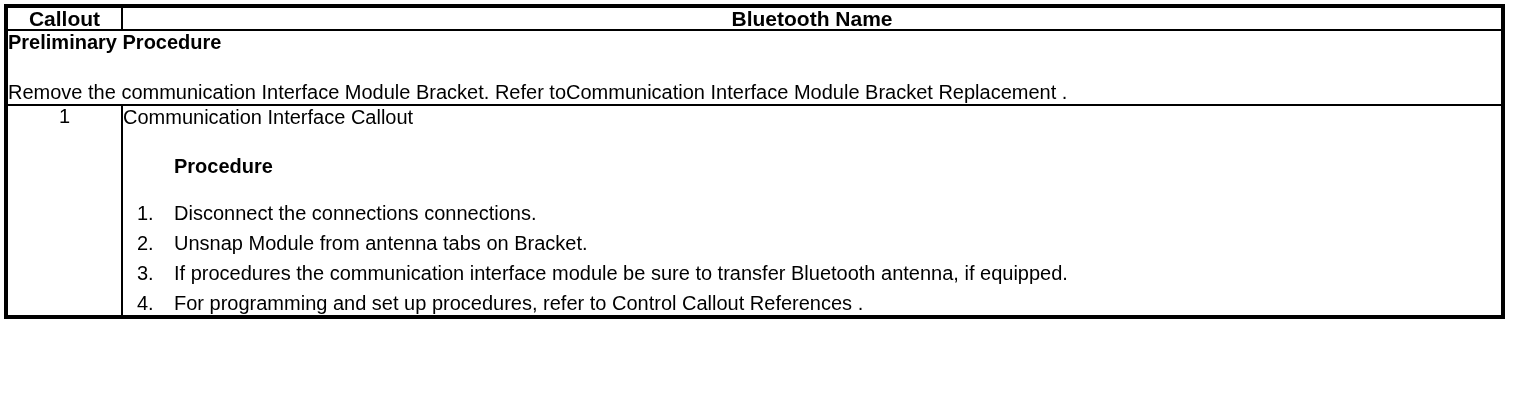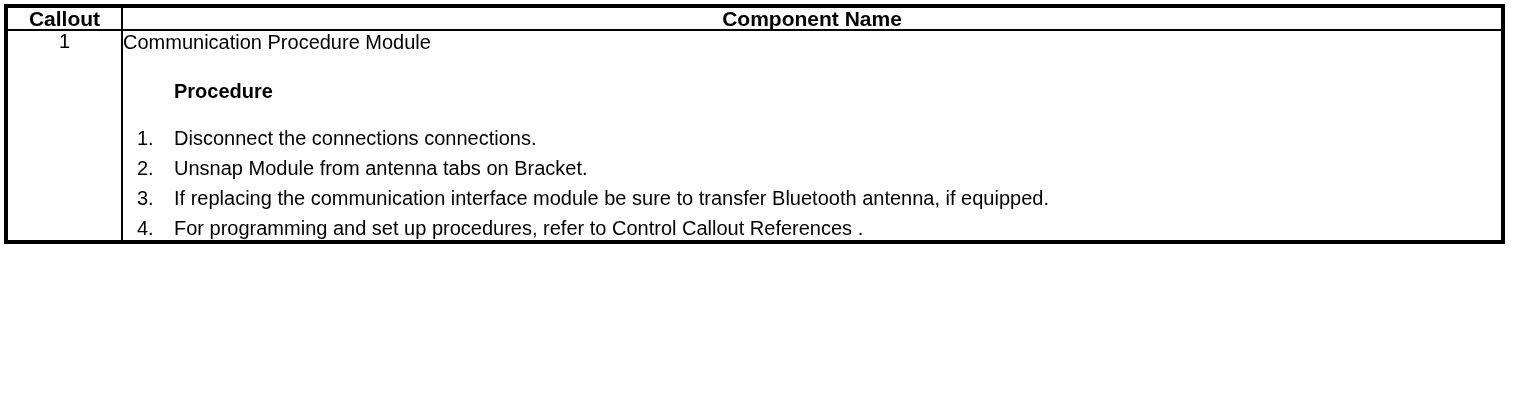--- a/index.html
+++ b/index.html
@@ -140,43 +140,50 @@
 
   <table class="proc-table">
     <colgroup>
       <col class="col-callout">
       <col>
     </colgroup>
     <tbody>
 
       <tr>
         <th class="hdr-callout">Callout</th>
-        <th class="hdr-component">Component Name</th>
+        <th class="hdr-component">Bluetooth Name</th>
       </tr>
 
+      <tr>
+        <td class="prelim-cell" colspan="2">
+          <div class="prelim-title">Preliminary Procedure</div>
+          <div class="prelim-gap"></div>
+          <div class="prelim-text">Remove the communication Interface Module Bracket. Refer toCommunication Interface Module Bracket Replacement .</div>
+        </td>
+      </tr>
 
       <tr>
         <td class="callout-num">1</td>
         <td class="body-cell">
-          <div class="comp-name">Communication Procedure Module</div>
+          <div class="comp-name">Communication Interface Callout</div>
           <div class="comp-gap"></div>
           <div class="proc-head">Procedure</div>
           <div class="proc-gap"></div>
           <ol class="steps">
             <li>
               <span class="marker">1.</span>
               <span class="step-text">Disconnect the connections connections.</span>
             </li>
             <li>
               <span class="marker">2.</span>
               <span class="step-text">Unsnap Module from antenna tabs on Bracket.</span>
             </li>
             <li>
               <span class="marker">3.</span>
-              <span class="step-text">If replacing the communication interface module be sure to transfer Bluetooth antenna, if equipped.</span>
+              <span class="step-text">If procedures the communication interface module be sure to transfer Bluetooth antenna, if equipped.</span>
             </li>
             <li>
               <span class="marker">4.</span>
               <span class="step-text">For programming and set up procedures, refer to Control Callout References .</span>
             </li>
           </ol>
         </td>
       </tr>
 
     </tbody>

